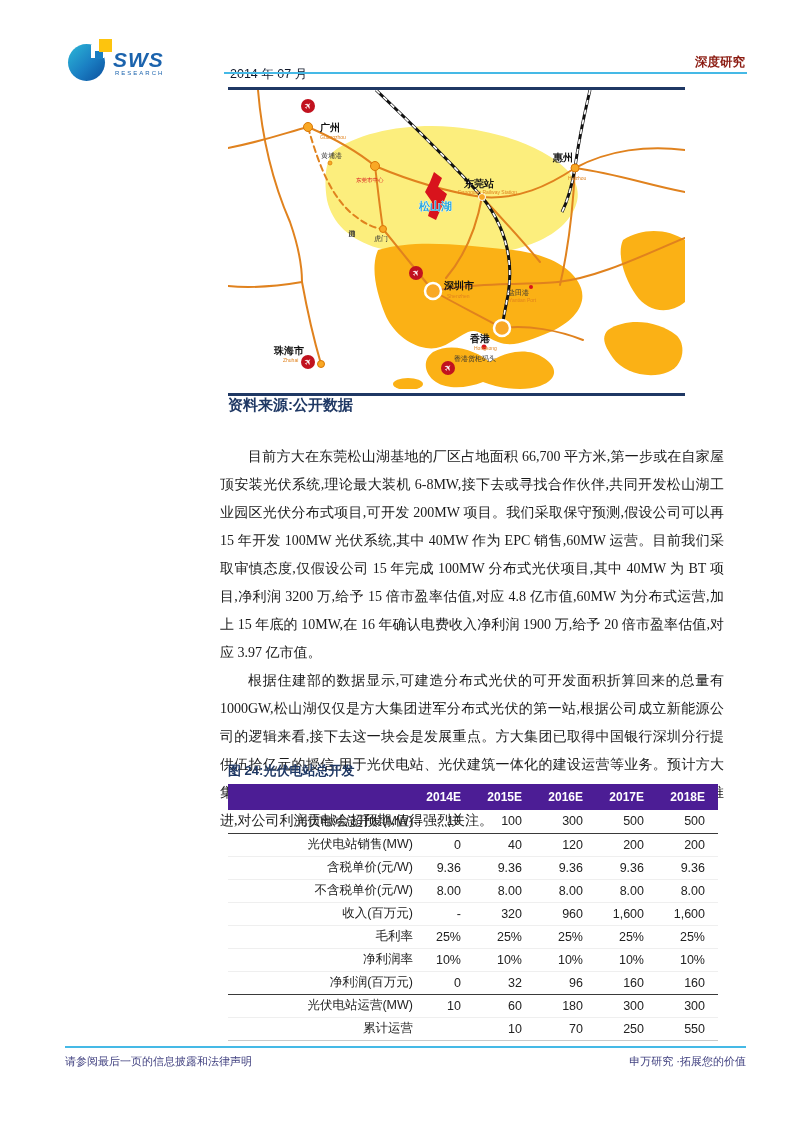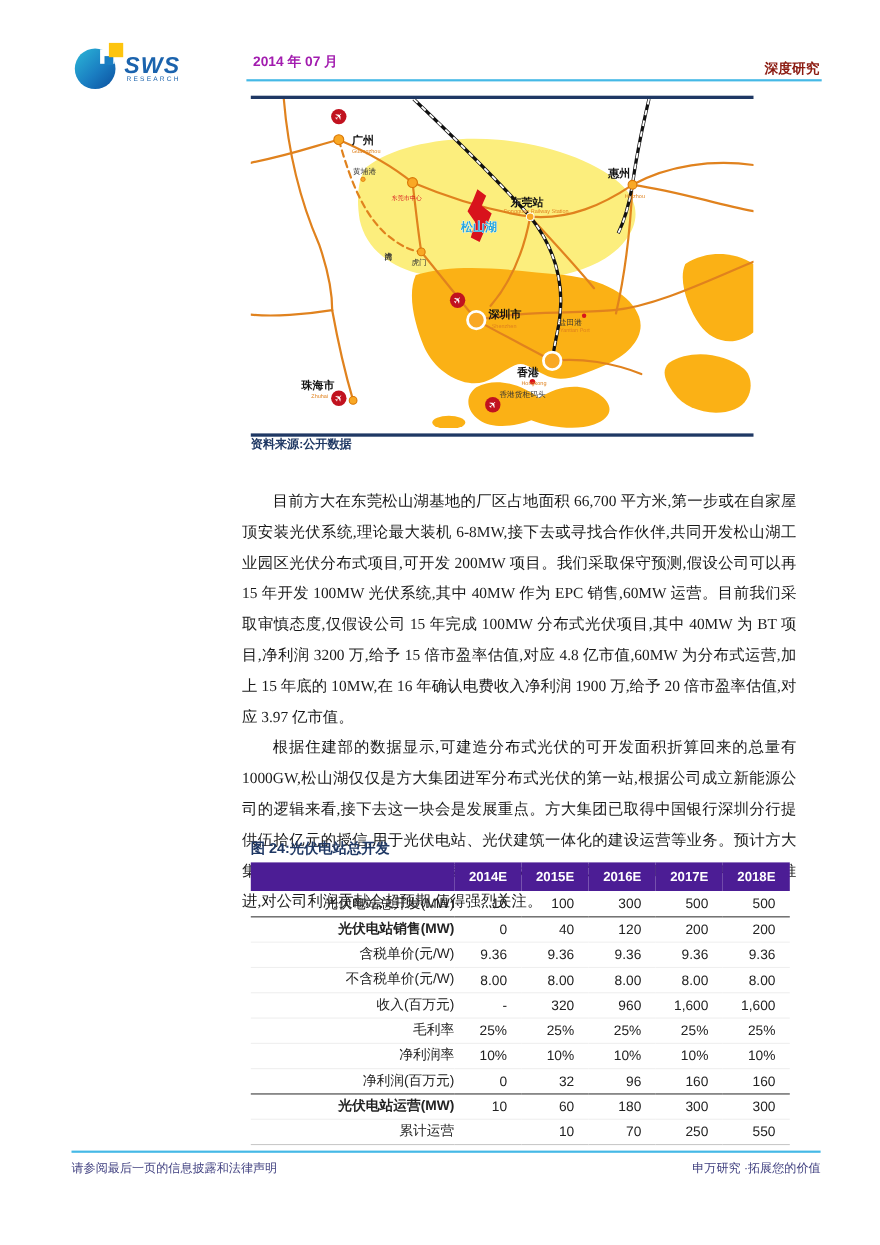--- a/index.html
+++ b/index.html
@@ -12,48 +12,48 @@
   
   .logo { position:absolute; left:68px; top:44px; display:flex; align-items:center; }
   .logo-mark { position:relative; width:37px; height:37px; border-radius:50%;
     background:linear-gradient(135deg,#2cb8d8 0%,#1a7ec2 55%,#0b4f9e 100%); }
   .logo-mark .notch { position:absolute; top:1px; right:1px; width:13px; height:13px; background:#fff; }
   .logo-mark .chip  { position:absolute; top:7px; right:2px; width:8px; height:8px; background:#1a7ec2; }
   .logo-mark .gold  { position:absolute; top:-5px; right:-7px; width:13px; height:13px; background:#fdc40e; }
   .logo-text { margin-left:8px; color:#1b63ad; }
   .logo-text .sws { font-size:21px; font-weight:bold; font-style:italic; letter-spacing:1px; line-height:20px; }
   .logo-text .research { font-size:6px; letter-spacing:2px; color:#1b63ad; margin-left:2px; }
-  .hdr-date { position:absolute; left:230px; top:48px; font-size:12.5px; font-weight:bold; color:#a21caf; }
+  .hdr-date { position:absolute; left:230px; top:66px; font-size:12.5px; font-weight:normal; color:#0f172a; }
   .hdr-type { position:absolute; right:55px; top:54px; font-size:12.5px; font-weight:bold; color:#8b1a10; }
   .hdr-line { position:absolute; left:224px; top:72px; width:523px; height:2px; background:#45b9e6; }
   
   .figure-box { position:absolute; left:228px; top:87px; width:457px;
     border-top:3px solid #1f3864; border-bottom:3px solid #1f3864; }
-  .fig-source { position:absolute; left:228px; top:396px; font-size:11px; font-weight:bold; color:#1f3864; }
+  .fig-source { position:absolute; left:228px; top:396px; font-size:15px; font-weight:bold; color:#1f3864; }
   svg text { font-family:"Liberation Sans","DejaVu Sans",sans-serif; }
   .t-city { font-size:10px; font-weight:bold; fill:#111; }
   .t-en   { font-size:5px; fill:#e0821e; }
   .t-port { font-size:7px; fill:#333; }
   .t-red  { font-size:5.5px; fill:#d8131c; }
   .t-lake { font-size:11px; font-weight:bold; fill:#2aa7dd; stroke:#fff; stroke-width:0.5px; paint-order:stroke; }
   
   .bodytext { position:absolute; left:220px; top:443px; width:504px;
     font-family:"Liberation Serif","DejaVu Serif",serif;
     font-size:14px; line-height:28px; color:#1a1a1a; text-align:justify; }
   .bodytext p { text-indent:2em; }
   
   .tbl-title { position:absolute; left:228px; top:762px; font-size:13px; font-weight:bold; color:#1f3864; }
   .est-table { position:absolute; left:228px; top:784px; width:490px; border-collapse:collapse; table-layout:fixed; }
   .est-table col.c0 { width:185px; }
   .est-table th { background:#4c1d95; color:#fff; font-size:12px; font-weight:bold;
     text-align:right; padding:6px 13px 6px 0; }
   .est-table th.c0 { padding:6px 0; }
   .est-table td { font-size:12.5px; color:#222; height:23px; vertical-align:middle; }
   .est-table td.lbl { text-align:right; padding-left:1px; }
-  .est-table td.b   { font-weight:bold; }
+  .est-table td.b   { font-weight:normal; }
   .est-table td.num { text-align:right; padding-right:13px; }
   .est-table tbody tr { border-top:1px solid #efefef; }
   .est-table tbody tr:first-child { border-top:none; }
   .est-table tbody tr.section { border-top:1.5px solid #3a3a3a; }
   .est-table tbody tr:last-child { border-bottom:1px solid #c9c9c9; }
   
   .ftr-line { position:absolute; left:65px; top:1046px; width:681px; height:2px; background:#45b9e6; }
   .ftr-left { position:absolute; left:65px; top:1054px; font-size:11px; color:#3f3f7f; }
   .ftr-page { position:absolute; left:0; top:1054px; width:800px; text-align:center; font-size:11px; color:#333; }
   .ftr-right{ position:absolute; right:54px; top:1054px; font-size:11px; color:#3f3f7f; }

